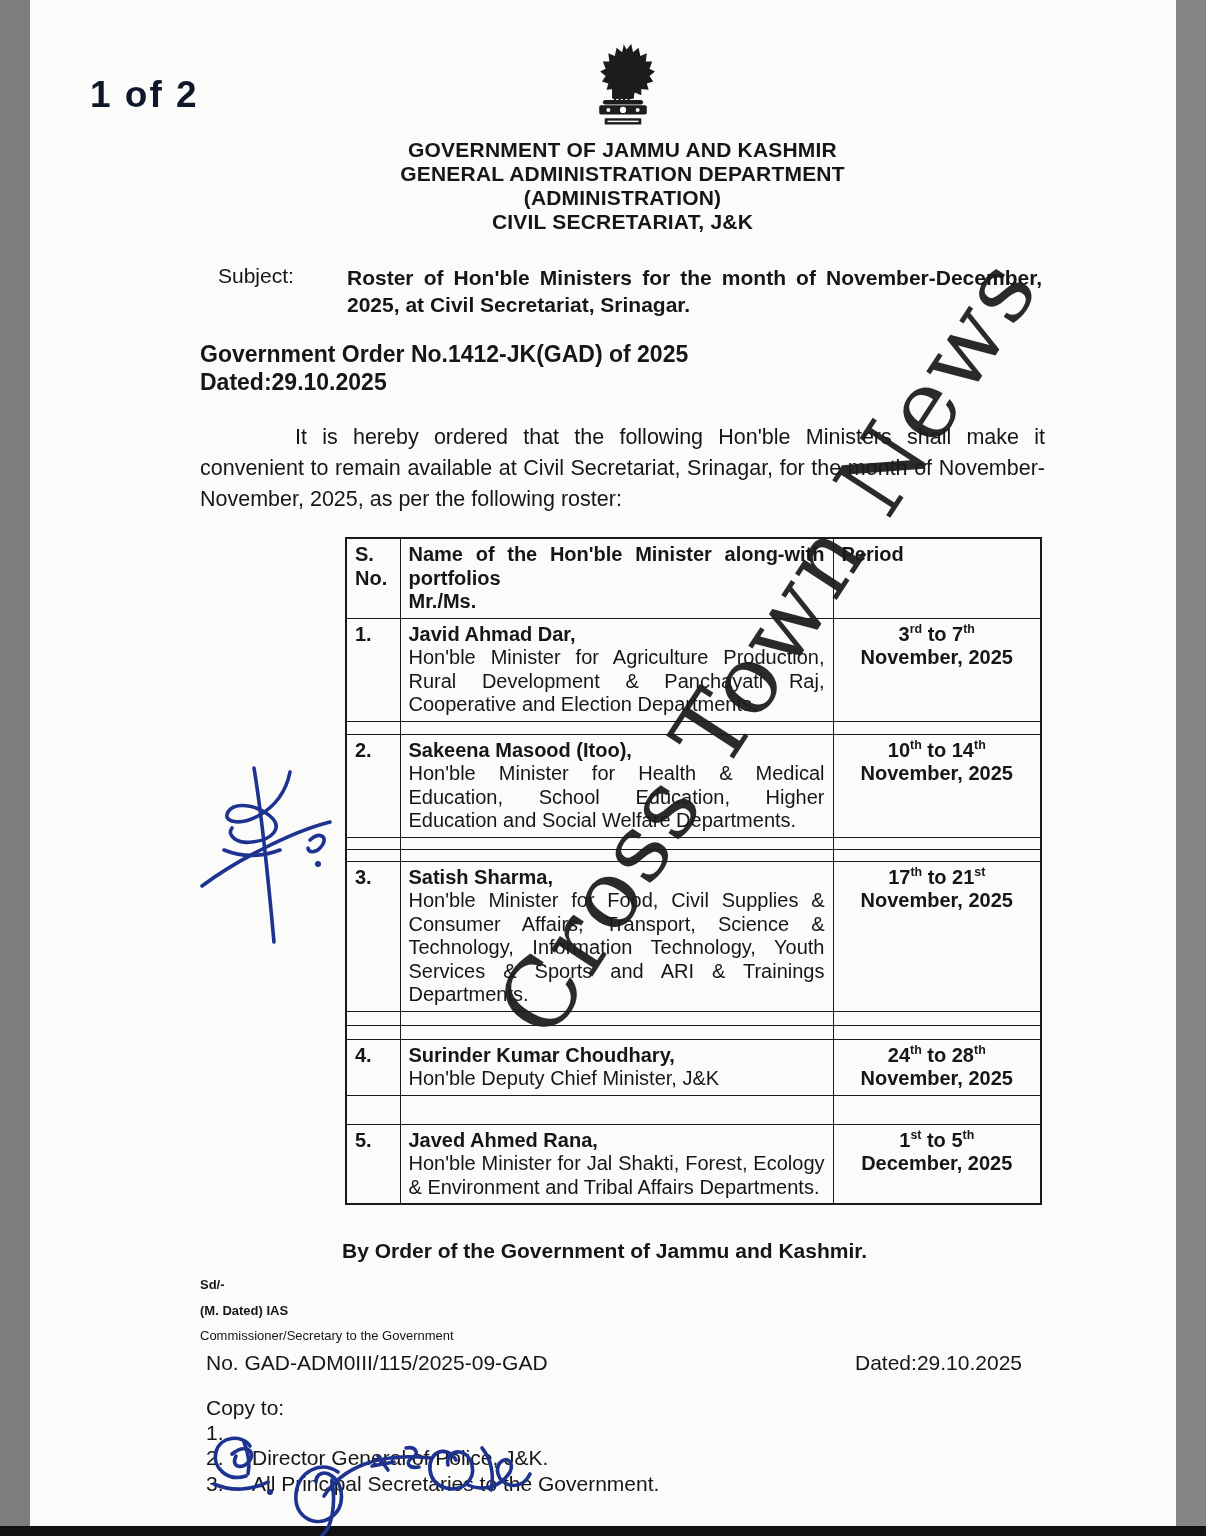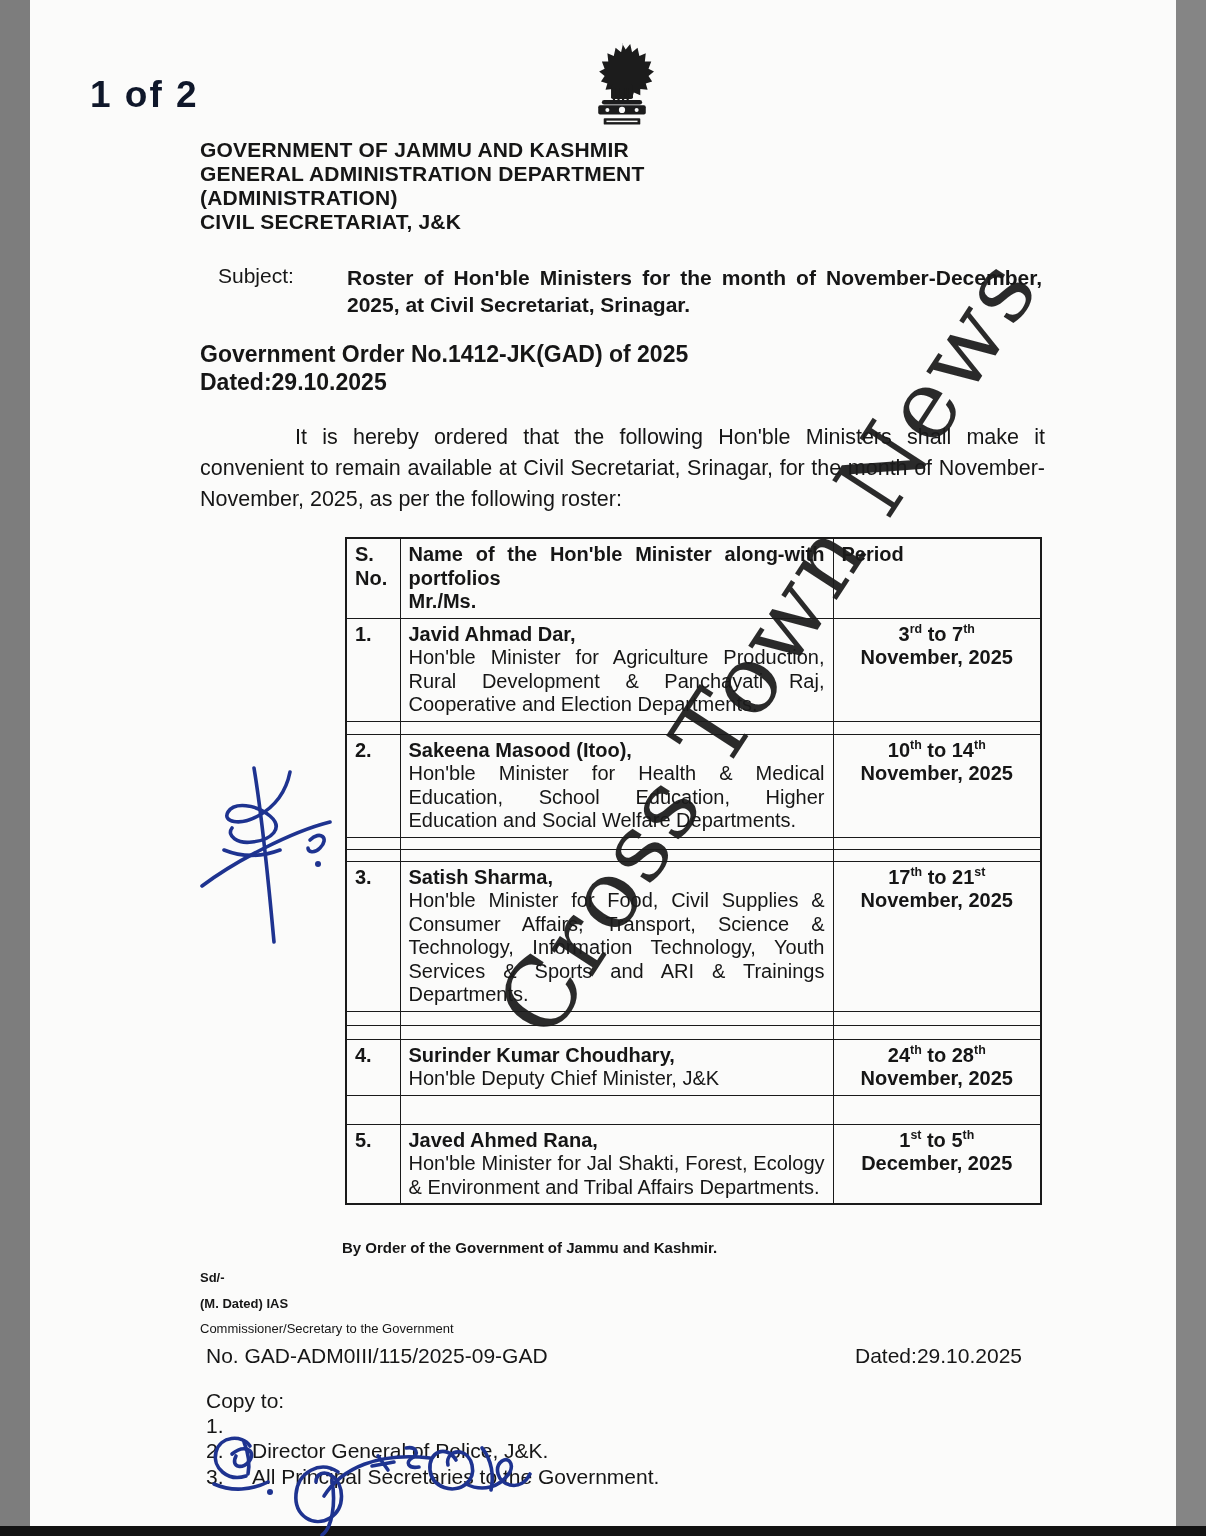--- a/index.html
+++ b/index.html
@@ -5,21 +5,21 @@
   html,body{margin:0;padding:0;background:#3a3a3a;}
   .viewer{position:relative;width:1206px;height:1536px;background:#fbfbfa;overflow:hidden;
           font-family:"Liberation Sans",sans-serif;color:#161616;}
   .strip{position:absolute;top:0;height:1536px;width:30px;background:#7d7d7d;}
   .strip.left{left:0;}
   .strip.right{left:1176px;background:#858585;}
   .bottom-bar{position:absolute;left:0;top:1526px;width:1206px;height:10px;background:#121212;}
   .page-indicator{position:absolute;left:90px;top:28px;font-size:37px;font-weight:700;
                   color:#0f172a;letter-spacing:2px;margin-top:46px;}
   .doc{position:absolute;left:200px;top:0;width:906px;}
-  .center-col{width:845px;}
+  .center-col{width:845px;text-align:center;}
   .emblem-wrap{margin:42px auto 0;width:66px;}
   .hdr{font-weight:700;font-size:21px;line-height:24px;letter-spacing:.2px;}
   .subject-row{display:flex;margin-top:30px;gap:20px;}
   .subject-label{width:127px;font-size:21px;flex:0 0 127px;padding-left:18px;box-sizing:border-box;}
   .subject-text{width:695px;font-weight:700;font-size:21px;line-height:27px;text-align:justify;}
   .order-head{margin-top:22px;text-align:left;width:845px;font-weight:700;font-size:23px;line-height:28px;}
   .para{margin-top:26px;width:845px;font-size:21.5px;line-height:31px;text-align:justify;text-indent:95px;}
   .tbl-wrap{margin-top:22px;margin-left:145px;}
   table.roster{border-collapse:collapse;width:695px;border:2px solid #1a1a1a;table-layout:fixed;}
   table.roster td,table.roster th{border:1.5px solid #1a1a1a;padding:4px 8px;vertical-align:top;
@@ -27,21 +27,21 @@
   col.c-no{width:54px;} col.c-name{width:433px;} col.c-period{width:208px;}
   th{text-align:left;font-weight:700;}
   .th-sno{white-space:pre-line;}
   .th-name-main{text-align:justify;display:block;}
   .cell-no{font-weight:700;}
   .cell-name{font-weight:700;}
   .cell-portfolio{font-weight:400;text-align:justify;}
   .cell-period{font-weight:700;text-align:center;vertical-align:middle;}
   .cell-period sup{font-size:0.62em;vertical-align:super;line-height:0;}
   tr.spacer td{padding:0;height:12px;}
-  .by-order{margin-top:34px;margin-left:142px;font-weight:700;font-size:15px;}
+  .by-order{margin-top:34px;margin-left:142px;font-weight:700;font-size:21px;}
   .sign-block{margin-top:9px;text-align:left;padding-right:80px;font-size:13px;line-height:25.5px;}
   .sign-block .b{font-weight:700;}
   .ref-row{display:flex;justify-content:space-between;margin-top:2px;font-size:21px;}
   .ref-num{padding-left:6px;}
   .dated{padding-right:84px;}
   .copy-label{margin-top:20px;padding-left:6px;font-size:21px;line-height:25px;}
   .copy-item{display:flex;padding-left:6px;font-size:21px;line-height:25.5px;}
   .copy-item .num{width:46px;flex:0 0 46px;}
   .watermark{position:absolute;left:330px;top:618px;width:840px;text-align:center;
      font-family:"DejaVu Serif",serif;font-size:95px;font-weight:400;color:#1b1b1b;opacity:.93;

